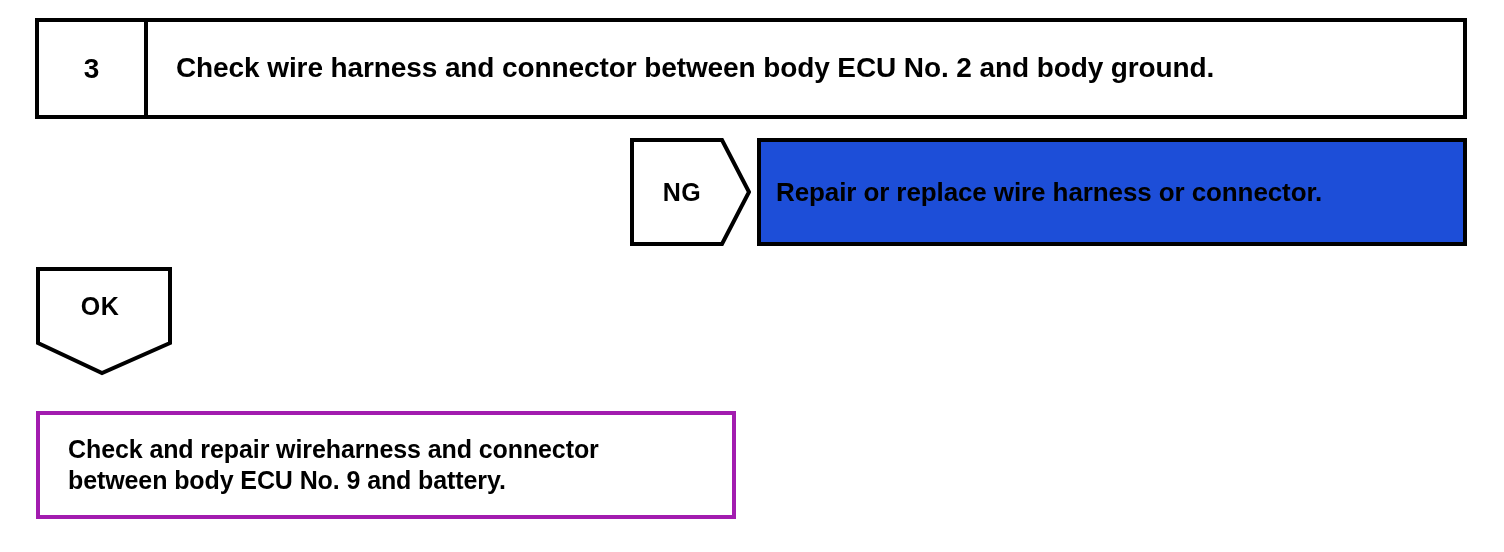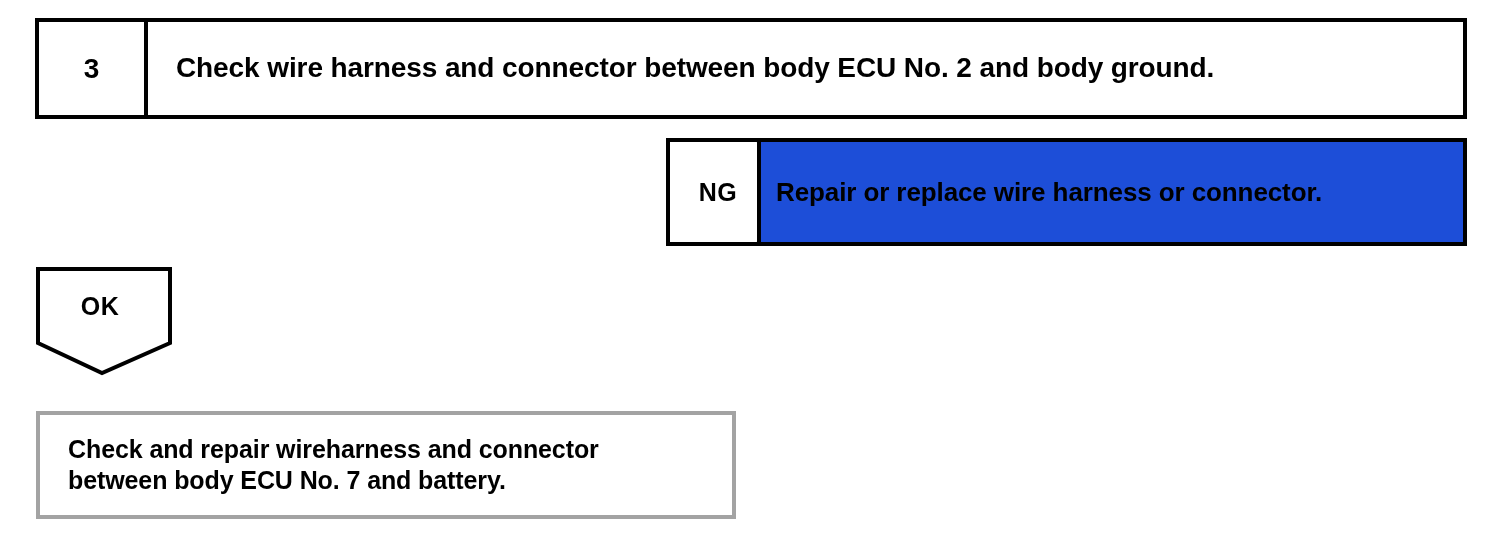--- a/index.html
+++ b/index.html
@@ -64,21 +64,21 @@
     font-size: 28px;
     font-weight: bold;
     line-height: 1.1;
     letter-spacing: -0.1px;
     white-space: nowrap;
   }
 
   
   .ng-tag {
     position: absolute;
-    left: 666px;
+    left: 630px;
     top: 138px;
     width: 121px;
     height: 108px;
     padding-left: 40px;
   }
   .ng-tag svg {
     position: absolute;
     left: 0;
     top: 0;
     display: block;
@@ -147,21 +147,21 @@
     letter-spacing: 0.5px;
   }
 
   
   .result-box {
     position: absolute;
     left: 36px;
     top: 411px;
     width: 700px;
     height: 108px;
-    border: 4px solid #a3a3a3;
+    border: 4px solid #a21caf;
     box-sizing: border-box;
     background: #ffffff;
     display: flex;
     flex-direction: column;
     justify-content: center;
     padding-left: 28px;
   }
   .result-line {
     font-size: 25px;
     font-weight: bold;
@@ -197,16 +197,16 @@
 
   <div class="ok-tag">
     <svg width="136" height="110" viewBox="0 0 136 110">
       <polygon points="2,2 134,2 134,76 66,106 2,76" fill="#ffffff" stroke="#000000" stroke-width="4" stroke-linejoin="miter"></polygon>
     </svg>
     <span class="ok-label">OK</span>
   </div>
 
   <div class="result-box">
     <span class="result-line">Check and repair wireharness and connector</span>
-    <span class="result-line">between body ECU No. 7 and battery.</span>
+    <span class="result-line">between body ECU No. 9 and battery.</span>
   </div>
 
 </div>
 
 </body></html>

